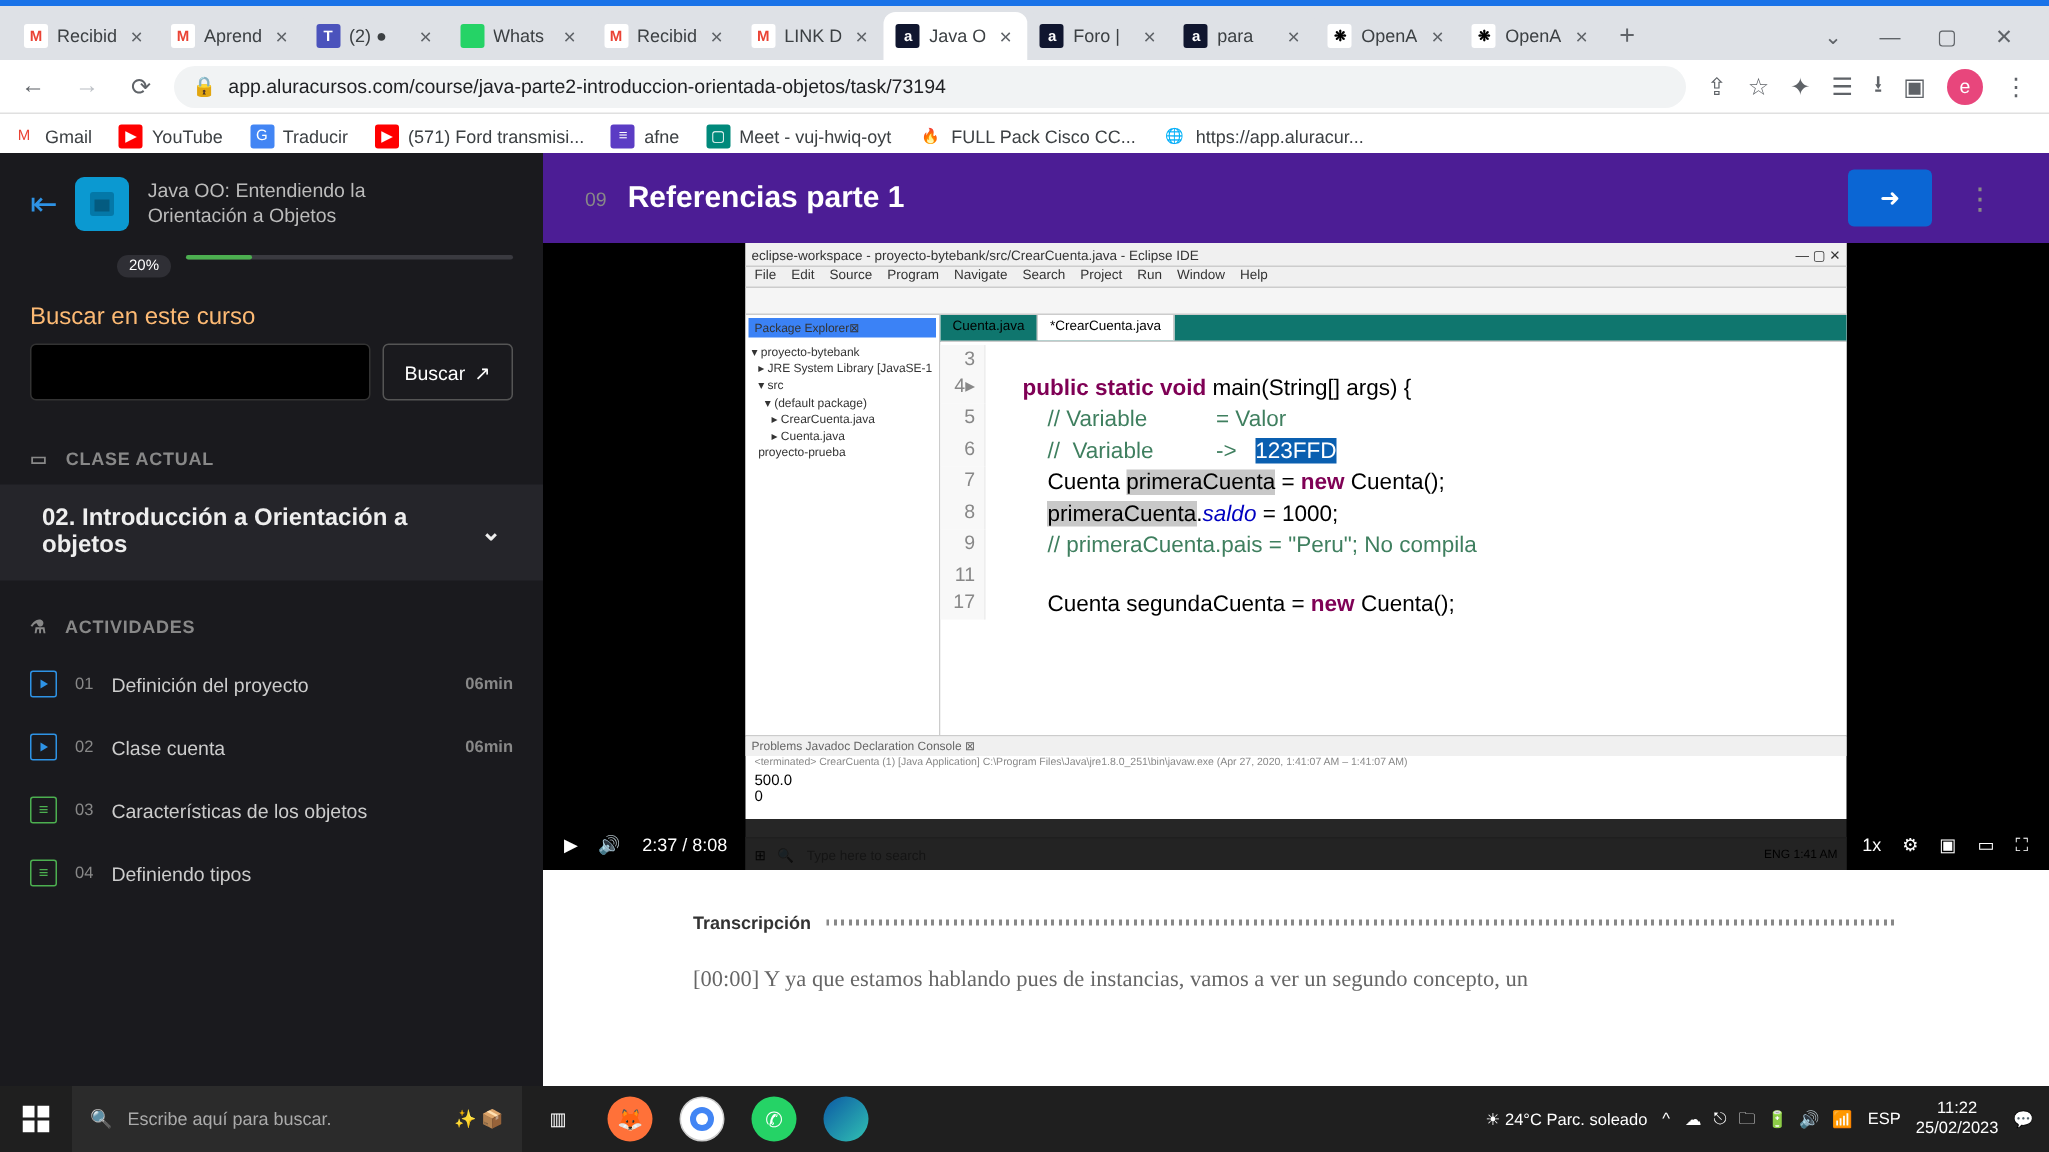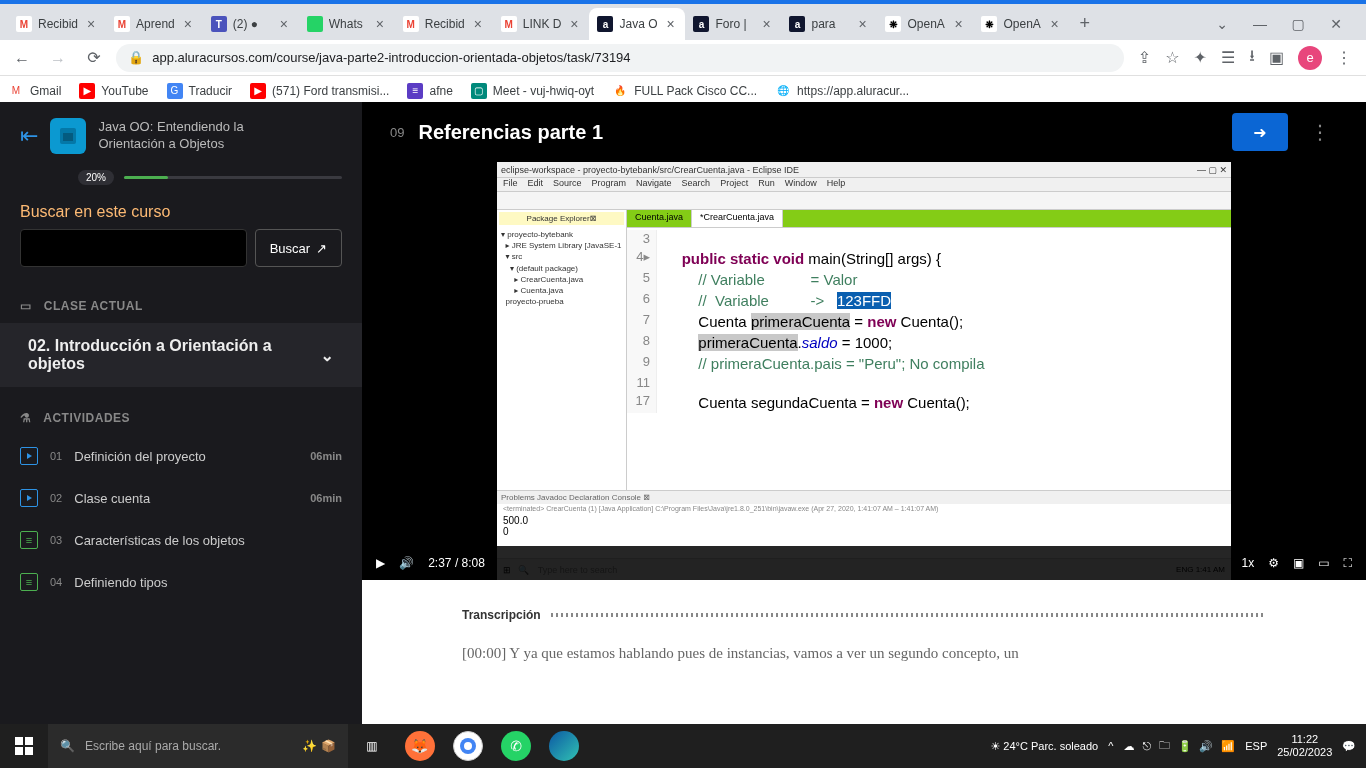--- a/index.html
+++ b/index.html
@@ -27,56 +27,56 @@
 .bm { display: flex; align-items: center; gap: 6px; cursor: pointer; }
 .bm .ico { width: 16px; height: 16px; border-radius: 2px; display: flex; align-items: center; justify-content: center; font-size: 10px; }
 
 
 .page { position: absolute; top: 102px; left: 0; right: 0; bottom: 44px; display: flex; background: #2a2a2e; }
 .sidebar { width: 362px; background: #1a1a1e; color: #fff; display: flex; flex-direction: column; }
 .sb-head { display: flex; align-items: center; gap: 12px; padding: 16px 20px; }
 .sb-back { color: #2e93e5; font-size: 22px; }
 .sb-logo { width: 36px; height: 36px; background: #0b99d1; border-radius: 6px; display: flex; align-items: center; justify-content: center; }
 .sb-titles { font-size: 13px; color: #bbb; line-height: 1.3; }
-.sb-progress { display: flex; align-items: center; gap: 10px; padding: 0 20px 18px 78px; }
+.sb-progress { display: flex; align-items: flex-start; gap: 10px; padding: 0 20px 18px 78px; }
 .sb-pct { background: #2f2f35; color: #fff; font-size: 10px; padding: 2px 8px; border-radius: 10px; }
 .sb-bar { flex: 1; height: 3px; background: #3a3a40; border-radius: 2px; position: relative; }
 .sb-bar-fill { position: absolute; left: 0; top: 0; height: 100%; width: 20%; background: #4caf50; border-radius: 2px; }
 .sb-search-label { font-size: 16px; color: #fdba74; padding: 0 20px 8px; }
 .sb-search-row { display: flex; gap: 8px; padding: 0 20px 22px; }
 .sb-search-input { flex: 1; height: 38px; background: #000; border: 1px solid #333; border-radius: 4px; }
 .sb-search-btn { height: 38px; padding: 0 14px; border: 1px solid #555; border-radius: 4px; background: transparent; color: #fff; display: flex; align-items: center; gap: 6px; font-size: 13px; cursor: pointer; }
 .sb-section { display: flex; align-items: center; gap: 12px; padding: 10px 20px; font-size: 12px; color: #888; font-weight: 600; letter-spacing: 0.5px; }
 .sb-current { background: #25252a; padding: 14px 28px; font-size: 16px; color: #eee; font-weight: 600; display: flex; align-items: center; justify-content: space-between; }
 .sb-activity { display: flex; align-items: center; gap: 12px; padding: 12px 20px; font-size: 13px; color: #ccc; cursor: pointer; }
 .sb-activity .num { font-size: 11px; color: #888; }
 .sb-activity .dur { margin-left: auto; font-size: 11px; color: #888; font-weight: bold; }
 .sb-ico { width: 18px; height: 18px; border: 1px solid #2e93e5; border-radius: 2px; display: flex; align-items: center; justify-content: center; }
 .sb-ico.play::after { content: ""; border-left: 5px solid #2e93e5; border-top: 3px solid transparent; border-bottom: 3px solid transparent; }
 .sb-ico.list { border-color: #4caf50; color: #4caf50; font-size: 11px; }
 
 .main { flex: 1; background: #131317; display: flex; flex-direction: column; overflow: hidden; }
-.lesson-hdr { height: 60px; background: #000000; display: flex; align-items: center; padding: 0 28px; gap: 14px; color: #fff; }
+.lesson-hdr { height: 60px; background: #4c1d95; display: flex; align-items: center; padding: 0 28px; gap: 14px; color: #fff; }
 .lesson-num { color: #888; font-size: 13px; }
 .lesson-title { font-size: 20px; font-weight: 700; flex: 1; }
 .lesson-next { width: 56px; height: 38px; background: #0b66d4; border-radius: 4px; display: flex; align-items: center; justify-content: center; color: #fff; cursor: pointer; }
 .lesson-menu { color: #888; font-size: 20px; cursor: pointer; padding: 0 8px; }
 
 .video-area { background: #000; display: flex; justify-content: center; position: relative; height: 418px; }
 .vid-frame { width: 734px; height: 100%; background: #fff; position: relative; font-family: Consolas, monospace; }
 .eclipse-title { height: 16px; background: #f0f0f0; font-size: 9px; color: #333; display: flex; align-items: center; padding: 0 4px; border-bottom: 1px solid #ccc; }
 .eclipse-menu { height: 14px; background: #f0f0f0; font-size: 9px; color: #333; display: flex; gap: 10px; padding: 0 6px; border-bottom: 1px solid #ccc; }
 .eclipse-toolbar { height: 18px; background: #f5f5f5; border-bottom: 1px solid #ccc; }
 .eclipse-body { display: flex; height: 280px; }
 .pkg-explorer { width: 130px; border-right: 1px solid #ccc; background: #fff; font-size: 8px; color: #333; padding: 2px; }
-.pkg-hdr { background: #fef9c3; padding: 2px 4px; font-size: 8px; display: flex; justify-content: center; }
+.pkg-hdr { background: #3b82f6; padding: 2px 4px; font-size: 8px; display: flex; justify-content: flex-start; }
 .pkg-tree { padding: 4px 2px; line-height: 1.4; }
 .pkg-tree div { white-space: nowrap; overflow: hidden; }
 .editor { flex: 1; background: #fff; position: relative; }
-.ed-tabs { height: 18px; background: #84cc16; display: flex; font-size: 9px; border-bottom: 1px solid #ccc; }
+.ed-tabs { height: 18px; background: #0f766e; display: flex; font-size: 9px; border-bottom: 1px solid #ccc; }
 .ed-tab { padding: 2px 8px; border-right: 1px solid #ccc; }
 .ed-tab.active { background: #fff; }
 .code { font-size: 15px; line-height: 1.4; padding: 2px 0; }
 .code-row { display: flex; }
 .gutter { width: 30px; text-align: right; padding-right: 6px; color: #888; background: #f8f8f8; border-right: 1px solid #eee; font-size: 13px; }
 .code-text { flex: 1; padding-left: 8px; white-space: pre; }
 .kw { color: #7f0055; font-weight: bold; }
 .cm { color: #3f7f5f; }
 .fld { color: #0000c0; font-style: italic; }
 .hl { background: #c8c8c8; }

